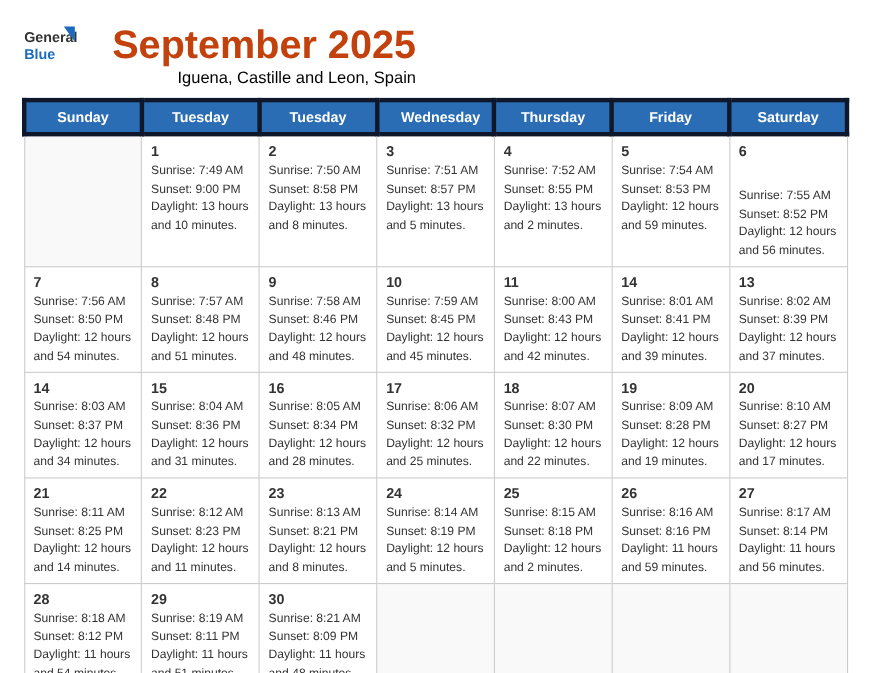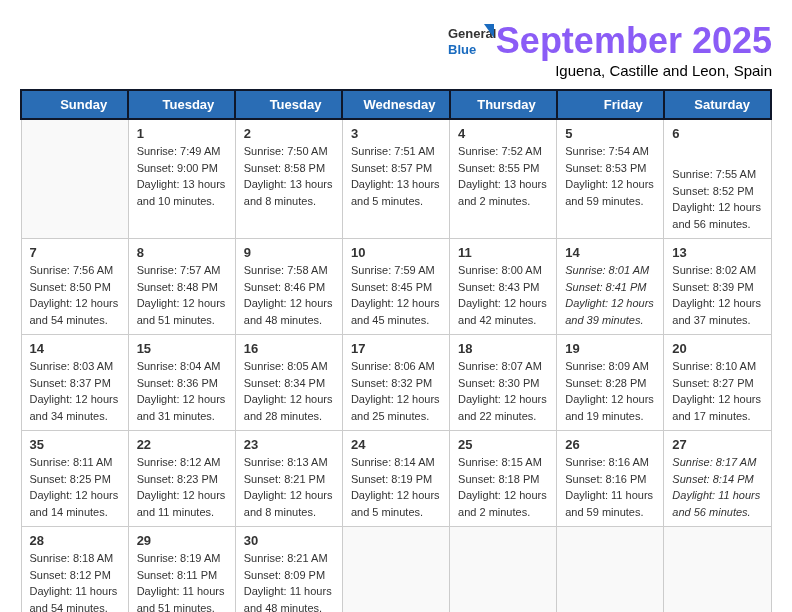--- a/index.html
+++ b/index.html
@@ -5,54 +5,55 @@
     * { margin: 0; padding: 0; box-sizing: border-box; }
     body {
       font-family: Arial, sans-serif;
       background: #fff;
       width: 792px;
       min-height: 612px;
       padding: 20px;
     }
     .header {
       display: flex;
-      justify-content: flex-end;
+      justify-content: flex-start;
       align-items: flex-start;
       margin-bottom: 10px;
     }
     .logo {
       display: flex;
       align-items: center;
       gap: 4px;
     }
     .title-block {
       text-align: right;
     }
     .month-title {
       font-size: 36px;
       font-weight: bold;
-      color: #8b5cf6;
+      color: #c2410c;
+      margin-left: 32px;
     }
     .location {
       font-size: 15px;
       color: #000000;
     }
     table {
       width: 100%;
       border-collapse: collapse;
       table-layout: fixed;
     }
     thead tr th {
       background-color: #2a6db5;
       color: #fff;
-      text-align: right;
+      text-align: center;
       padding: 6px 20px;
       font-size: 13px;
       font-weight: bold;
-      border: 2px solid #0f172a;
+      border: 4px solid #0f172a;
     }
     tbody tr td {
       border: 1px solid #ccc;
       vertical-align: top;
       padding: 6px 8px;
       font-size: 11px;
       color: #333;
       height: 90px;
     }
     .day-num {
@@ -175,21 +176,21 @@
         </td>
         <td>
           <div class="day-num">11</div>
           <div class="day-info" style="white-space: pre-line;">Sunrise: 8:00 AM
 Sunset: 8:43 PM
 Daylight: 12 hours
 and 42 minutes.</div>
         </td>
         <td>
           <div class="day-num">14</div>
-          <div class="day-info" style="white-space: pre-line; font-style: italic;">Sunrise: 8:01 AM
+          <div class="day-info" style="white-space: pre-line;">Sunrise: 8:01 AM
 Sunset: 8:41 PM
 Daylight: 12 hours
 and 39 minutes.</div>
         </td>
         <td>
           <div class="day-num">13</div>
           <div class="day-info" style="white-space: pre-line;">Sunrise: 8:02 AM
 Sunset: 8:39 PM
 Daylight: 12 hours
 and 37 minutes.</div>
@@ -241,21 +242,21 @@
         <td>
           <div class="day-num">20</div>
           <div class="day-info" style="white-space: pre-line;">Sunrise: 8:10 AM
 Sunset: 8:27 PM
 Daylight: 12 hours
 and 17 minutes.</div>
         </td>
       </tr>
       <tr>
         <td>
-          <div class="day-num">35</div>
+          <div class="day-num">21</div>
           <div class="day-info" style="white-space: pre-line;">Sunrise: 8:11 AM
 Sunset: 8:25 PM
 Daylight: 12 hours
 and 14 minutes.</div>
         </td>
         <td>
           <div class="day-num">22</div>
           <div class="day-info" style="white-space: pre-line;">Sunrise: 8:12 AM
 Sunset: 8:23 PM
 Daylight: 12 hours
@@ -284,21 +285,21 @@
         </td>
         <td>
           <div class="day-num">26</div>
           <div class="day-info" style="white-space: pre-line;">Sunrise: 8:16 AM
 Sunset: 8:16 PM
 Daylight: 11 hours
 and 59 minutes.</div>
         </td>
         <td>
           <div class="day-num">27</div>
-          <div class="day-info" style="white-space: pre-line; font-style: italic;">Sunrise: 8:17 AM
+          <div class="day-info" style="white-space: pre-line;">Sunrise: 8:17 AM
 Sunset: 8:14 PM
 Daylight: 11 hours
 and 56 minutes.</div>
         </td>
       </tr>
       <tr>
         <td>
           <div class="day-num">28</div>
           <div class="day-info" style="white-space: pre-line;">Sunrise: 8:18 AM
 Sunset: 8:12 PM

